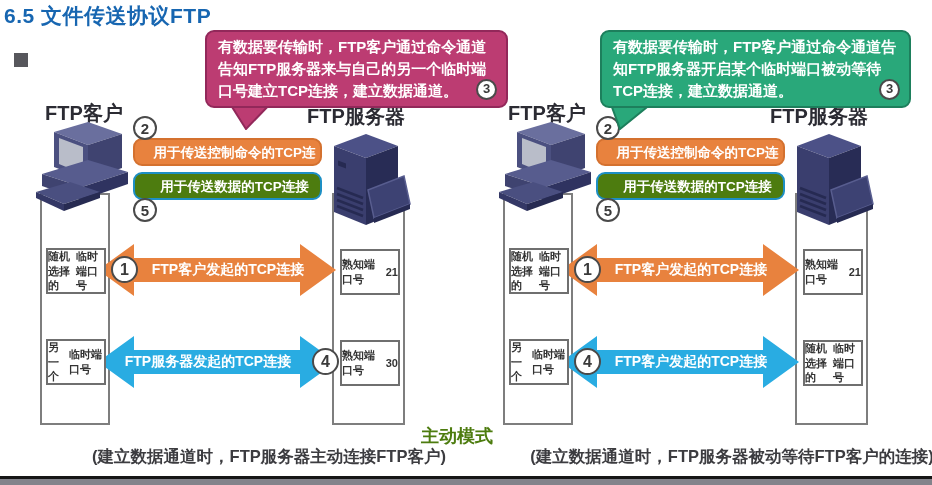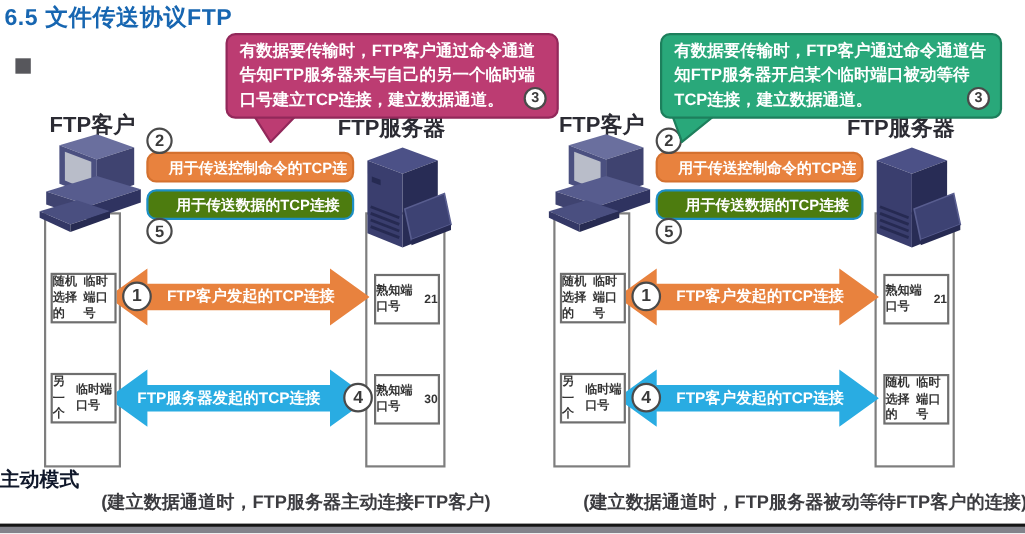--- a/index.html
+++ b/index.html
@@ -54,21 +54,21 @@
   
   .portbox{width:60px; height:46px; background:#fff; border:2px solid #6f6f6f; box-sizing:border-box;
            display:flex; flex-direction:row; align-items:center; justify-content:center; z-index:6;
            font-size:11px; font-weight:bold; color:#333; line-height:1.35; text-align:left;}
   .port-client-top{left:46px; top:248px;}
   .port-client-bottom{left:46px; top:339px;}
   .port-server-top{left:340px; top:249px;}
   .port-server-bottom{left:340px; top:340px;}
 
   
-  .caption-mode{left:0; top:424px; width:466px; text-align:left; font-size:18px; font-weight:bold; color:#0f172a;}
+  .caption-mode{left:0; top:424px; width:466px; text-align:right; font-size:18px; font-weight:bold; color:#4d7c0f;padding-left:27px;}
   .caption-desc{left:0; top:446px; width:466px; text-align:center; font-size:16.5px; font-weight:bold; color:#3c3c40; white-space:nowrap;padding-left:36px;}
 
   
   .callout{position:absolute; top:30px; border-radius:9px; color:#fff; font-weight:bold; font-size:15px;
            line-height:1.45; padding:4px 10px 5px 11px; z-index:9; box-sizing:border-box;}
   .callout-active{left:205px; width:303px; background:#bc3c72; border:2.5px solid #92285a;}
   .callout-passive{left:600px; width:311px; background:#29a87a; border:2.5px solid #1d7f5c;}
   .callout .stepnum{position:absolute; right:9px; bottom:6px; width:21px; height:21px; border-width:2px; font-size:13px;}
   .tail{position:absolute; top:99px; width:54px; height:31px; z-index:8;}
   .tail-active{left:224px;} .tail-passive{left:606px;}

